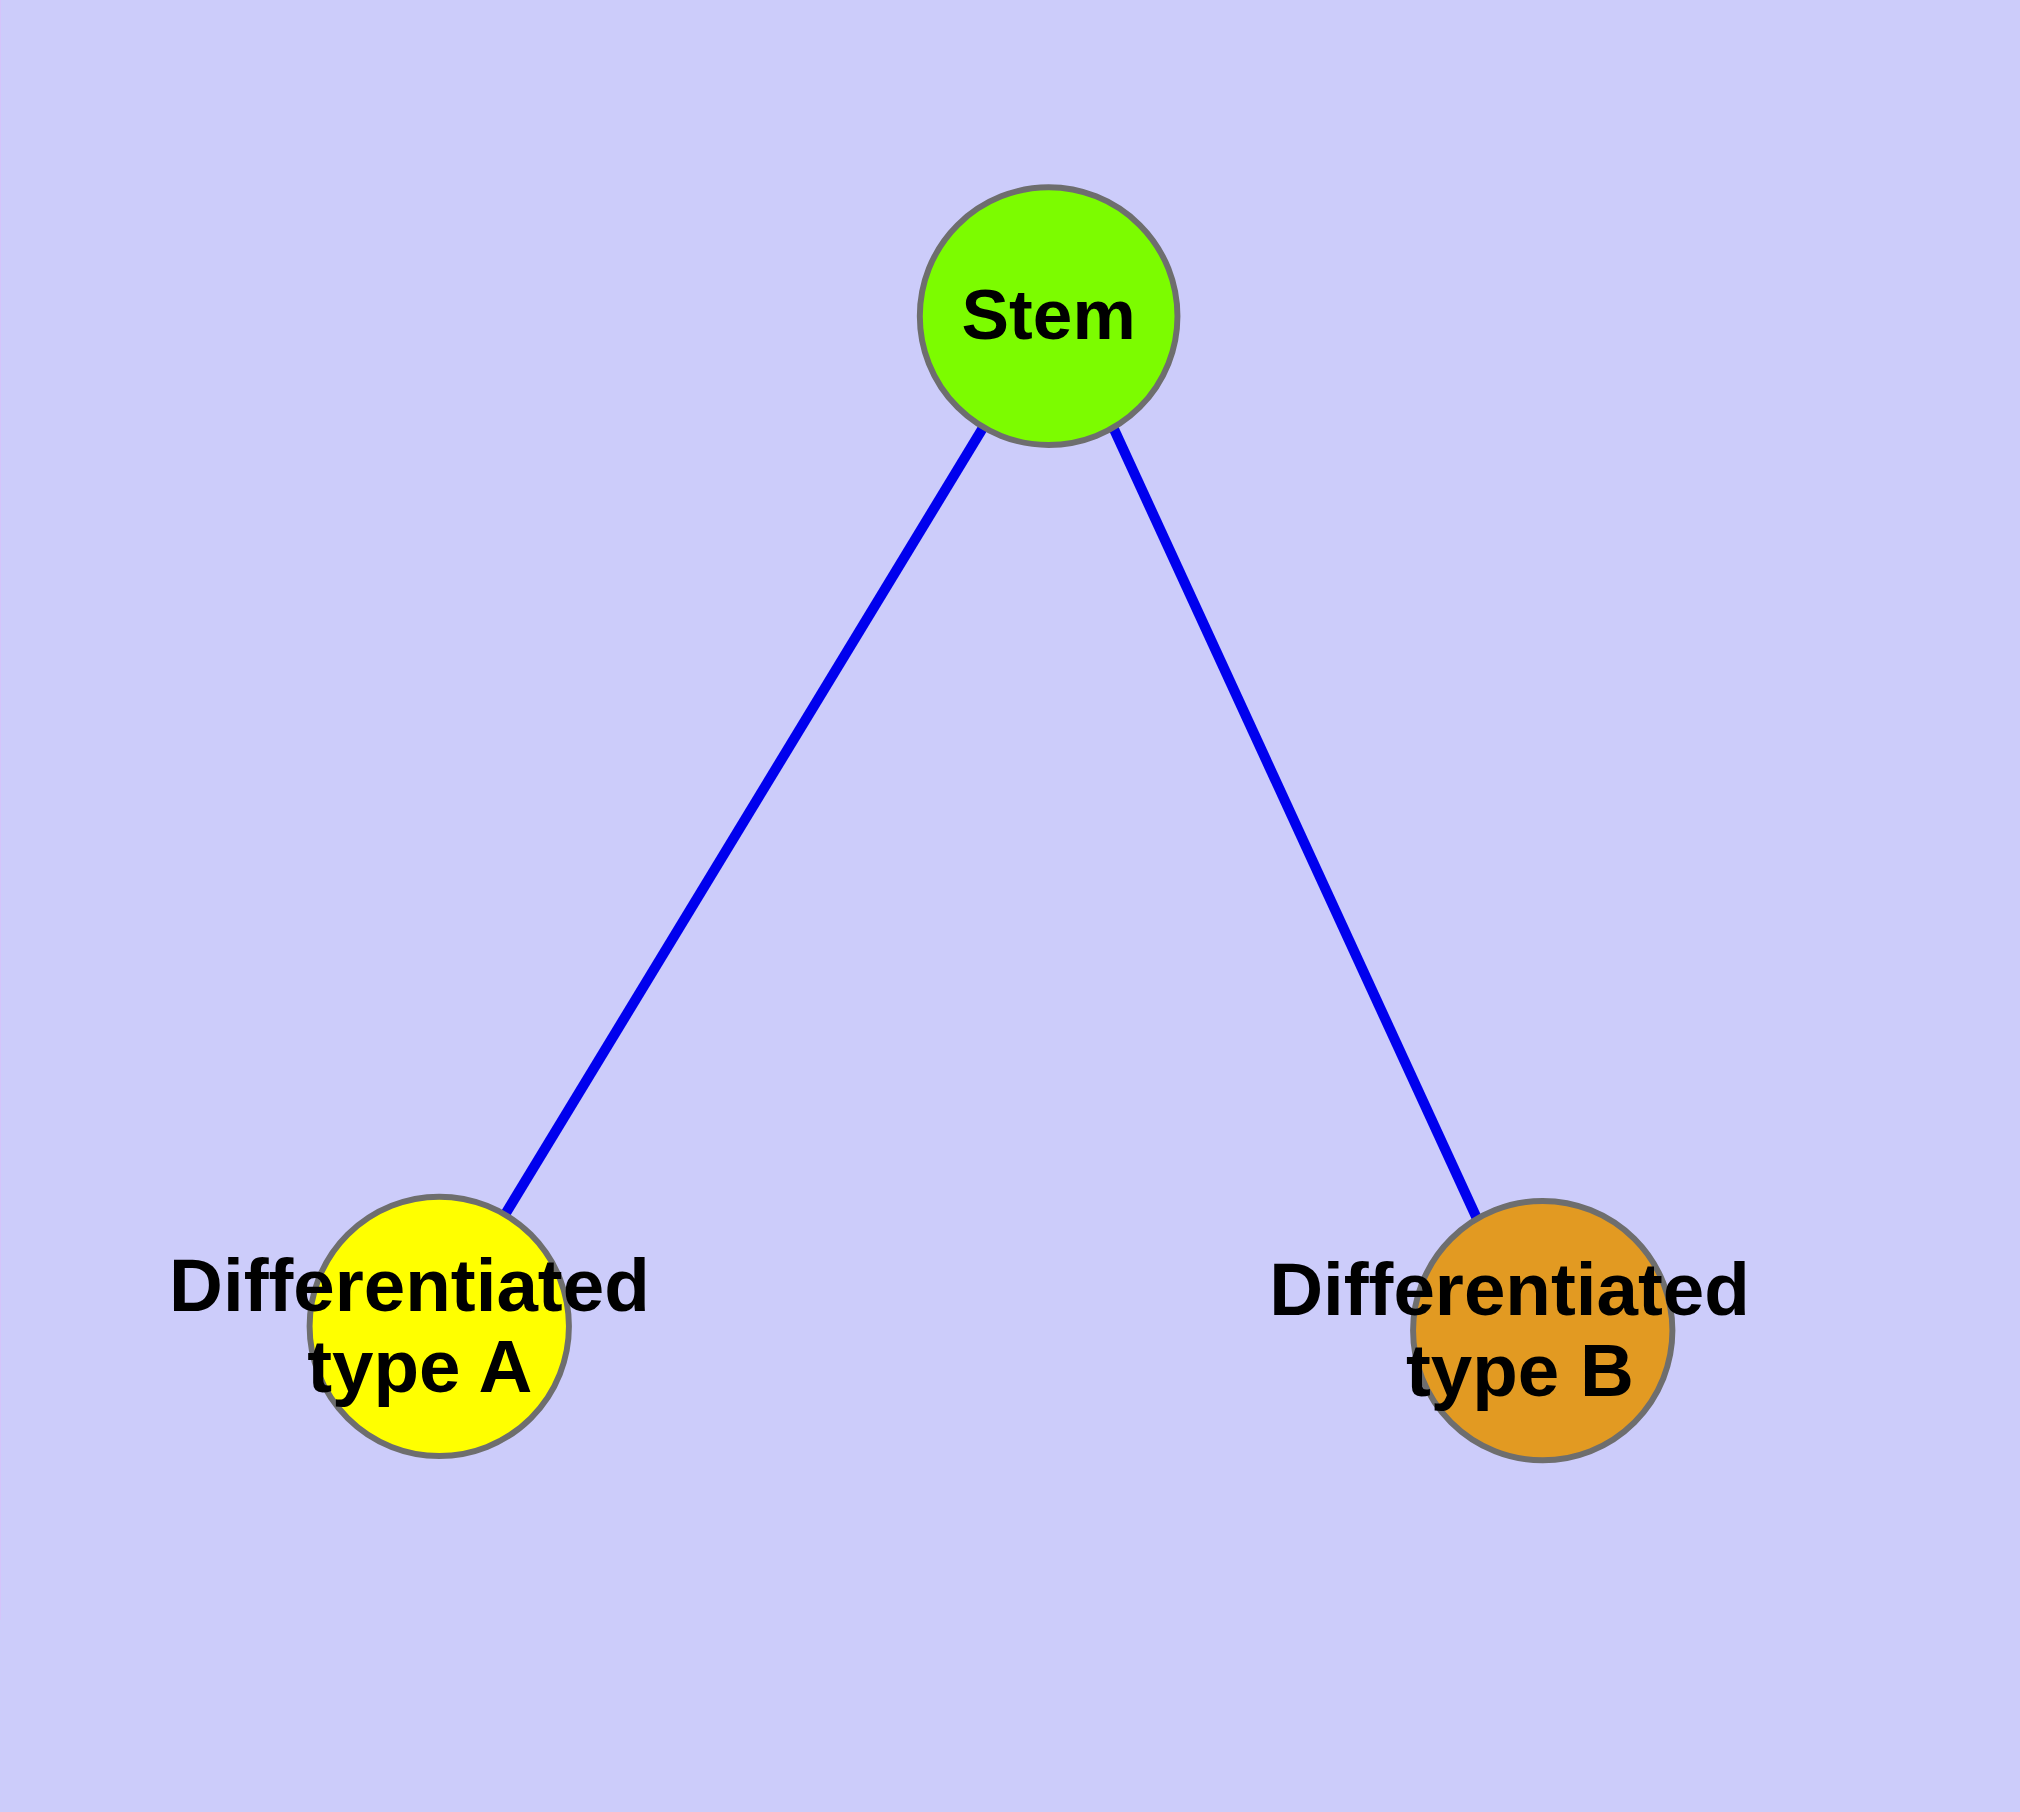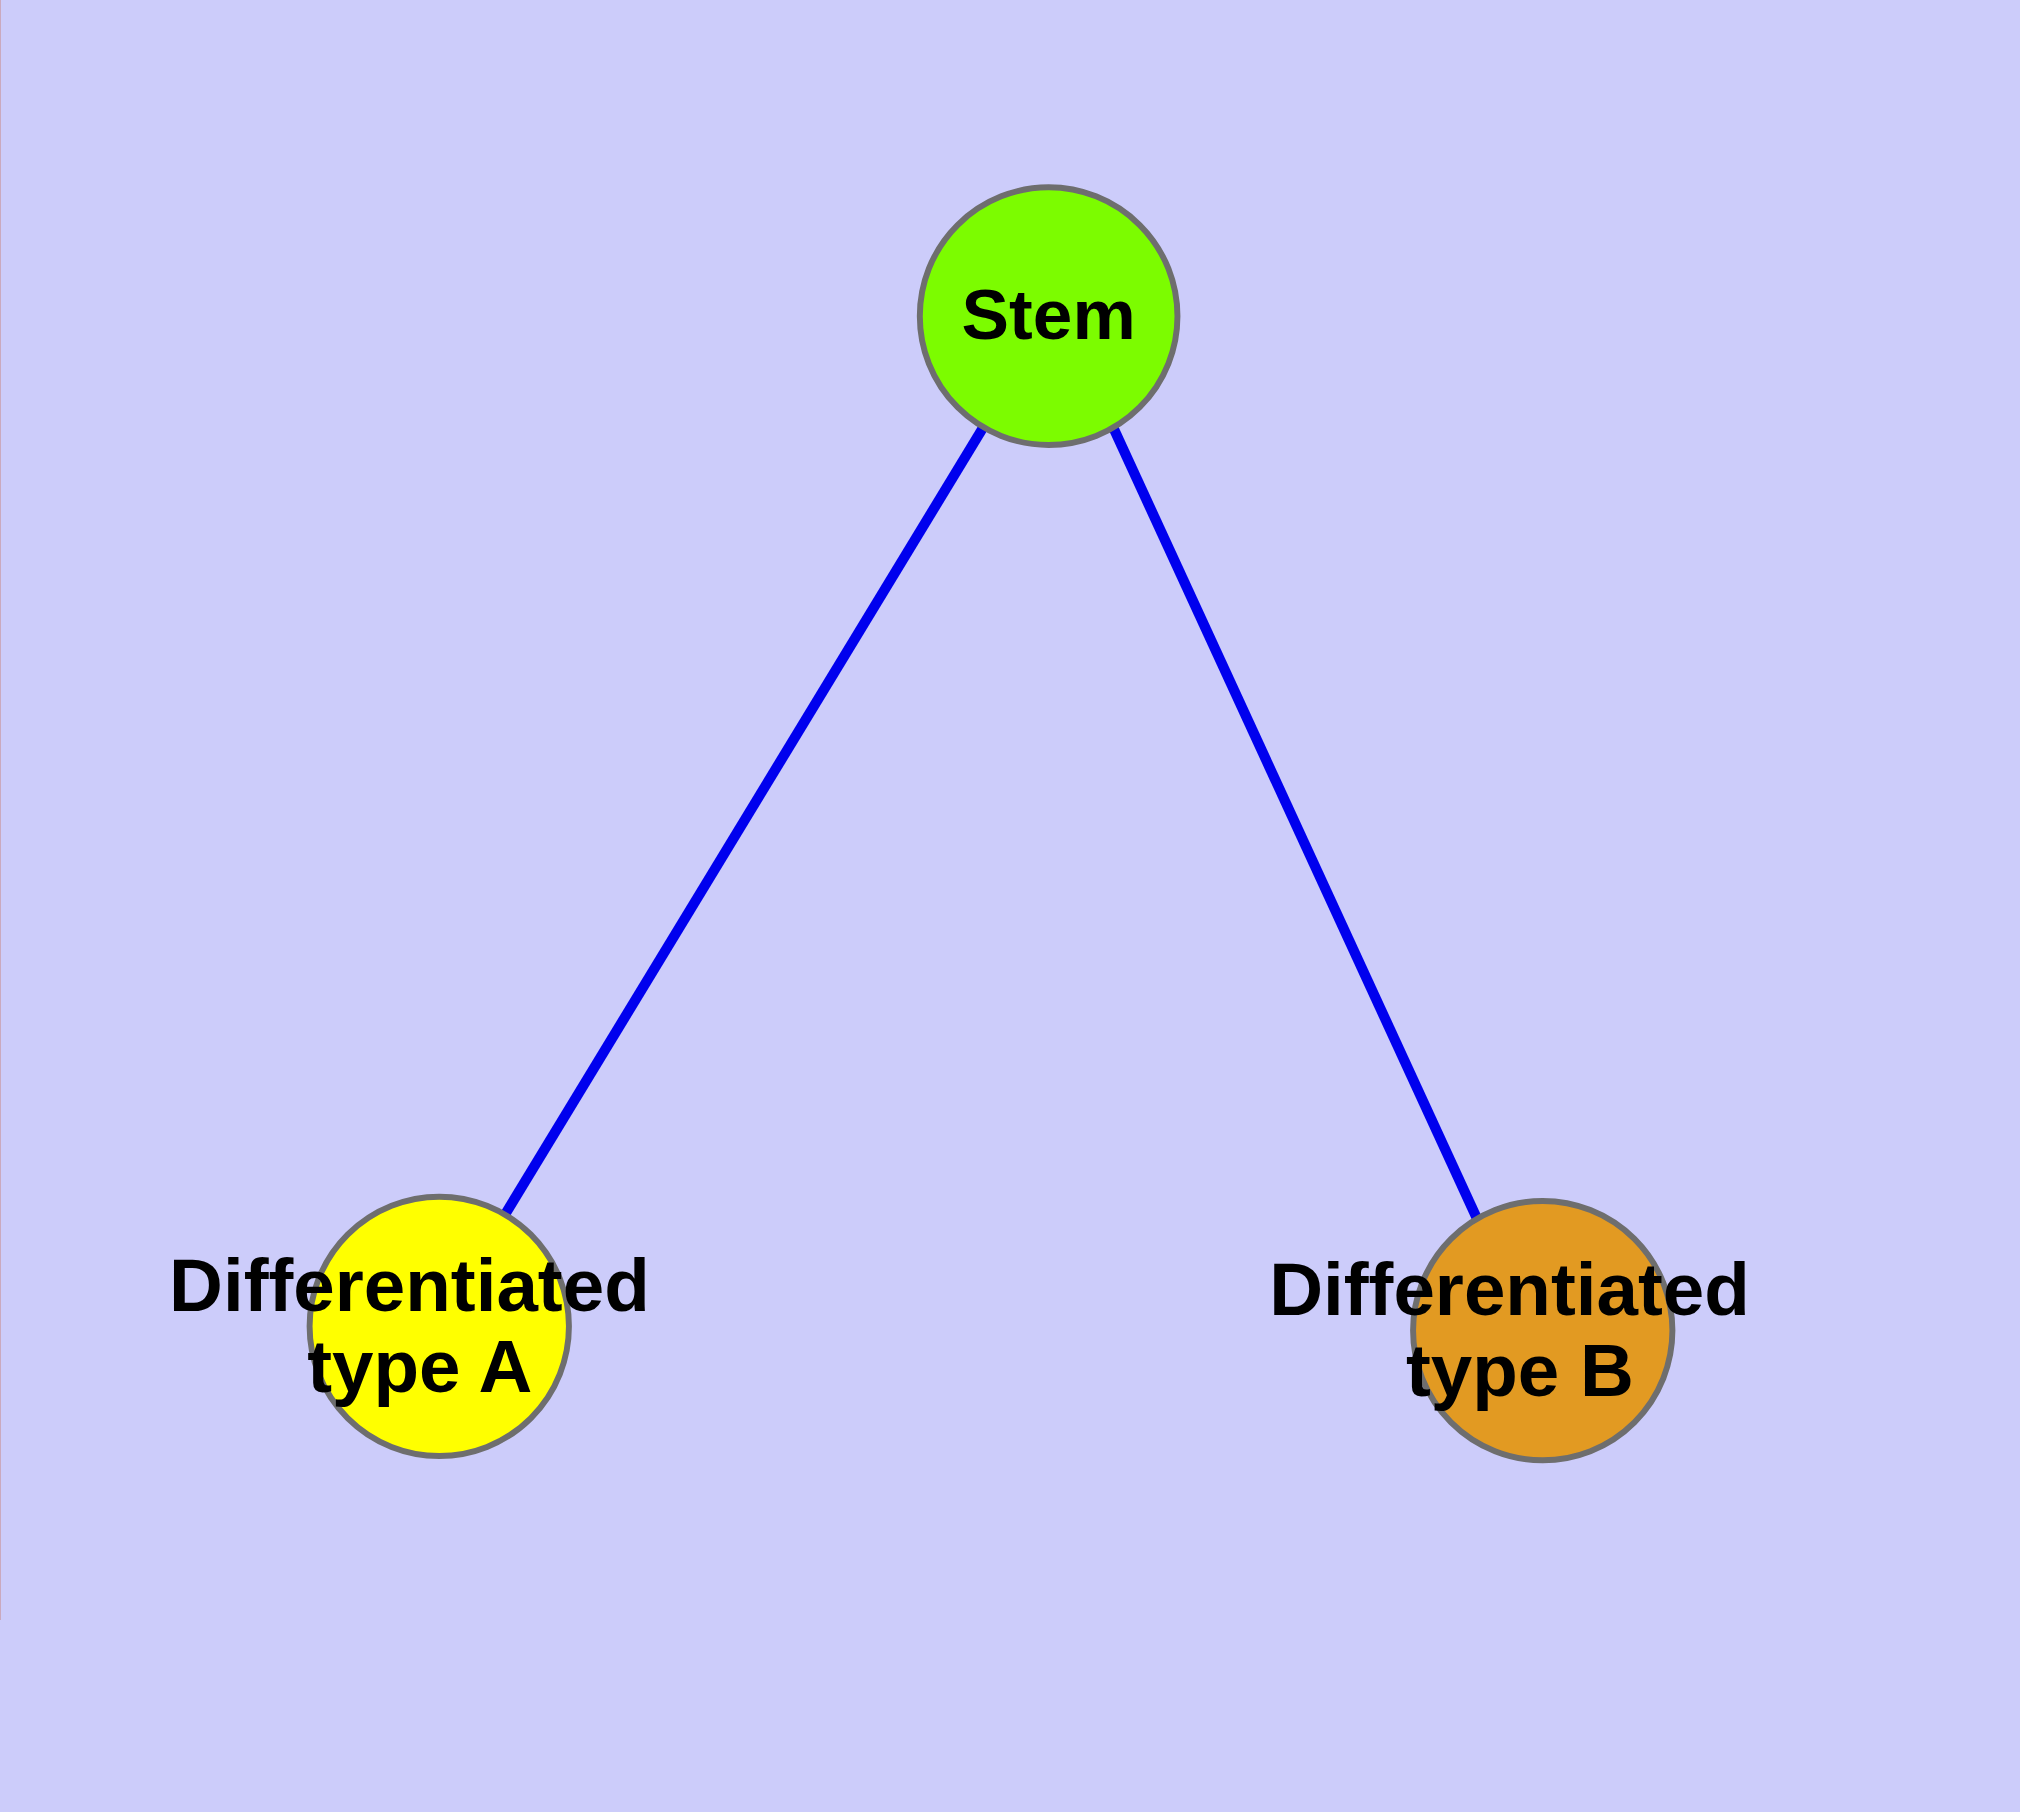--- a/index.html
+++ b/index.html
@@ -4,21 +4,21 @@
 <style>
   html, body {
     margin: 0;
     padding: 0;
     background: #ccccfa;
   }
   #stage {
     position: relative;
     width: 2021px;
     height: 1620px;
-    background: #c2410c;
+    background: #f0abfc;
     overflow: hidden;
     font-family: "Liberation Sans", "DejaVu Sans", sans-serif;
   }
   #graph-svg {
     position: absolute;
     left: 0;
     top: 0;
     width: 2021px;
     height: 1812px;
     display: block;

